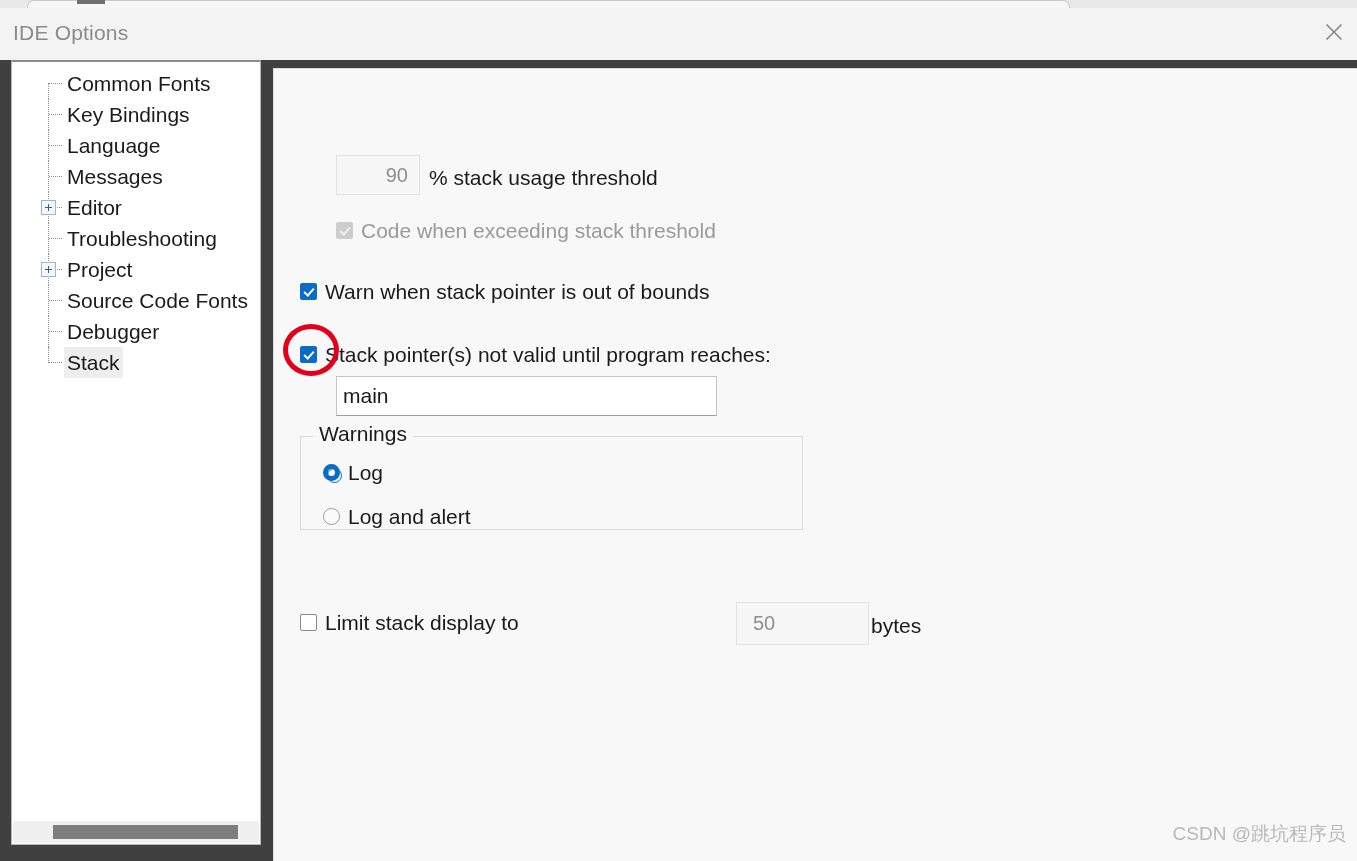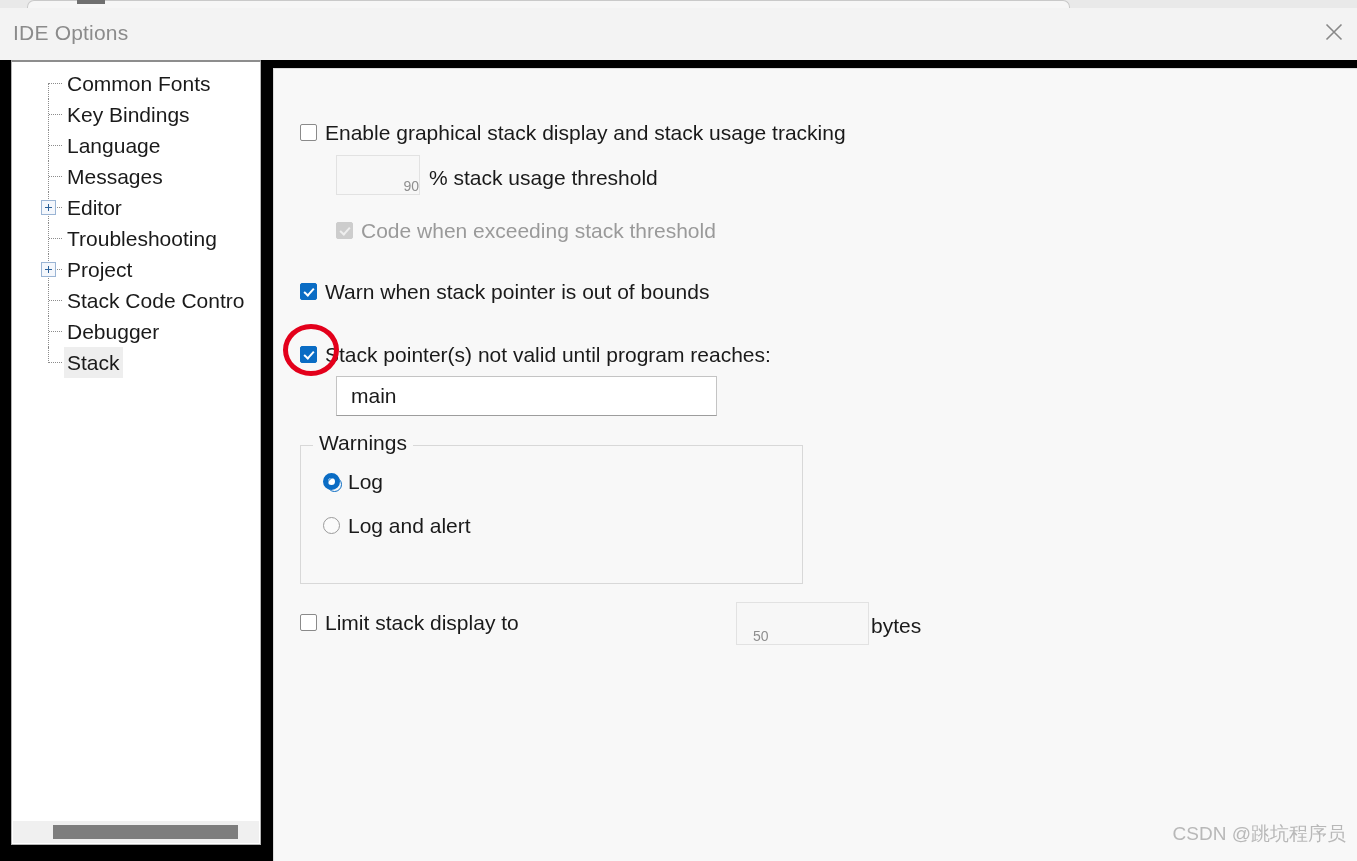--- a/index.html
+++ b/index.html
@@ -39,21 +39,21 @@
     width: 28px; height: 4px;
     background: #6f6f6f;
   }
 
   
   .dialog {
     position: absolute;
     left: 0; top: 8px;
     width: 1357px;
     height: 853px;
-    background: #000000;
+    background: #404040;
     box-sizing: border-box;
   }
 
   .titlebar {
     position: absolute;
     left: 0; top: 0;
     width: 1357px; height: 52px;
     background: #f3f3f3;
   }
   .title-text {
@@ -249,36 +249,37 @@
     line-height: 1;
   }
   .opt-label.muted {
     color: #9a9a9a;
   }
 
   .num-field {
     background: #f7f7f7;
     border: 1px solid #e2e2e2;
     box-sizing: border-box;
-    font-size: 14px;
+    font-size: 20px;
     color: #8e8e8e;
     display: flex;
-    align-items: flex-end;
+    align-items: center;
     justify-content: flex-end;
+    padding-right: 11px;
   }
   .text-field {
     background: #ffffff;
     border: 1px solid #c4c4c4;
     border-bottom-color: #9d9d9d;
     box-sizing: border-box;
     font-size: 21px;
     color: #1a1a1a;
     display: flex;
     align-items: center;
-    padding-left: 14px;
+    padding-left: 6px;
   }
 
   
   .groupbox {
     position: absolute;
     border: 1px solid #d8d8d8;
     box-sizing: border-box;
     background: transparent;
   }
   .groupbox-title {
@@ -374,21 +375,21 @@
       <div class="tree-row">
         <span class="tree-guide"></span>
         <span class="tree-elbow"></span>
         <span class="tree-expander"></span>
         <span class="tree-label">Project</span>
       </div>
 
       <div class="tree-row">
         <span class="tree-guide"></span>
         <span class="tree-elbow"></span>
-        <span class="tree-label">Stack Code Contro</span>
+        <span class="tree-label">Source Code Fonts</span>
       </div>
 
       <div class="tree-row">
         <span class="tree-guide"></span>
         <span class="tree-elbow"></span>
         <span class="tree-label">Debugger</span>
       </div>
 
       <div class="tree-row selected">
         <span class="tree-guide half-top"></span>
@@ -398,24 +399,20 @@
 
     </div>
 
     <div class="tree-hscroll-track">
       <div class="tree-hscroll-thumb"></div>
     </div>
   </div>
 
   <div class="content-panel">
 
-    <div class="row" style="left:26px; top:53px;">
-      <span class="cb"></span>
-      <span class="opt-label">Enable graphical stack display and stack usage tracking</span>
-    </div>
 
     <div class="num-field" style="position:absolute; left:62px; top:86px; width:84px; height:40px;">
       <span>90</span>
     </div>
     <div class="row" style="left:155px; top:98px;align-items:flex-end;">
       <span class="opt-label" style="margin-left:0;">% stack usage threshold</span>
     </div>
 
     <div class="row" style="left:62px; top:151px;">
       <span class="cb checked disabled"></span>
@@ -429,21 +426,21 @@
 
     <div class="row" style="left:26px; top:275px;">
       <span class="cb checked"></span>
       <span class="opt-label">Stack pointer(s) not valid until program reaches:</span>
     </div>
 
     <div class="text-field" style="position:absolute; left:62px; top:307px; width:381px; height:40px;">
       <span>main</span>
     </div>
 
-    <div class="groupbox" style="left:26px; top:376px; width:503px; height:139px;padding-left:19px;">
+    <div class="groupbox" style="left:26px; top:367px; width:503px; height:94px;padding-left:19px;">
       <span class="groupbox-title">Warnings</span>
 
       <div class="row" style="left:22px; top:25px;">
         <span class="rb selected"></span>
         <span class="opt-label">Log</span>
       </div>
 
       <div class="row" style="left:22px; top:69px;">
         <span class="rb"></span>
         <span class="opt-label">Log and alert</span>

